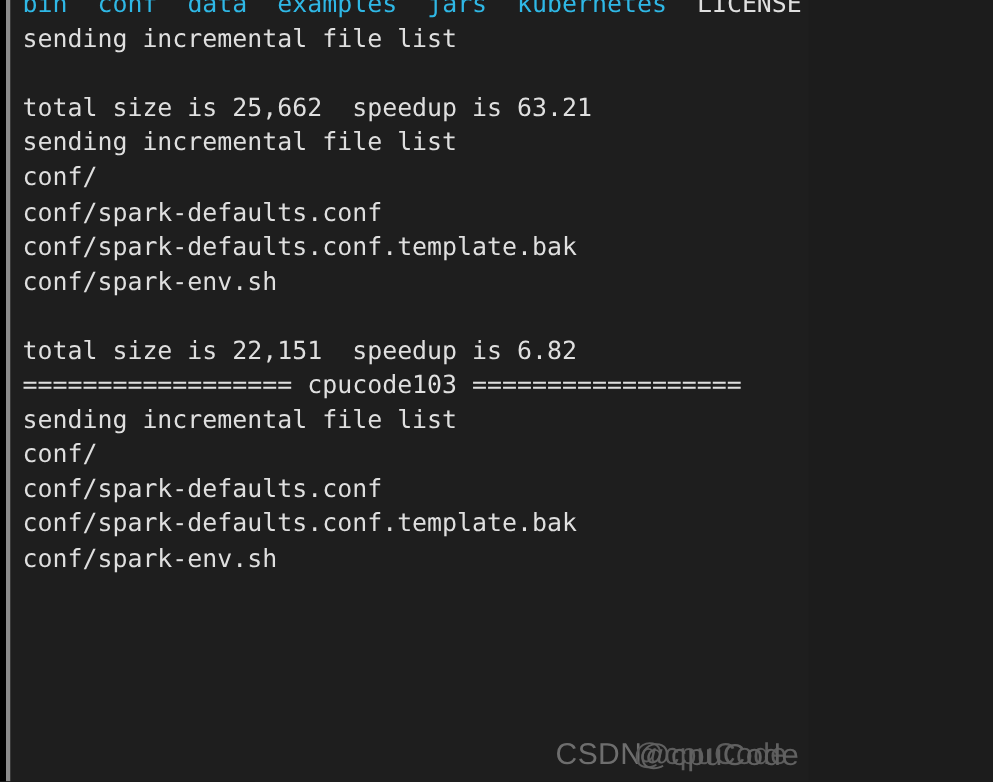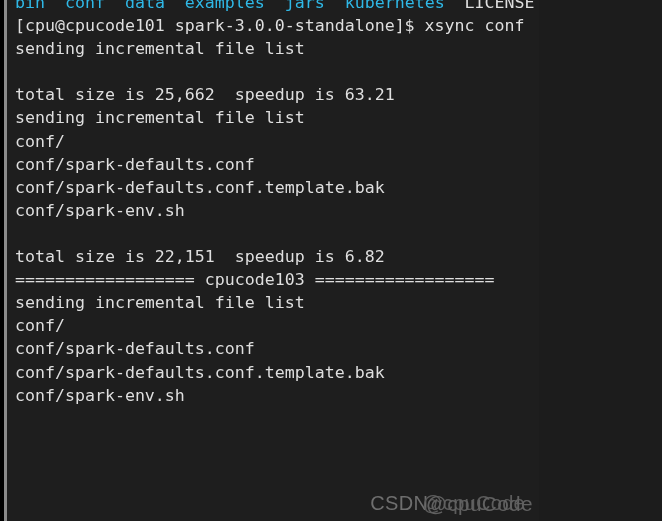--- a/index.html
+++ b/index.html
@@ -81,21 +81,20 @@
 <div id="terminal-window">
 
   <div id="gutter-black"></div>
   <div id="gutter-line"></div>
   <div id="gutter-gap"></div>
 
   <div id="screen">
 
     <div class="line"><span class="c-cyan">bin</span><span class="c-cyan">  conf</span><span class="c-cyan">  data</span><span class="c-cyan">  examples</span><span class="c-cyan">  jars</span><span class="c-cyan">  kubernetes</span><span class="c-white">  LICENSE</span><span class="c-cyan">  licenses</span></div>
 
-    <div class="line c-white">[cpu@cpucode101 spark-3.0.0-standalone]$ xsync conf</div>
     <div class="line c-white">sending incremental file list</div>
     <div class="line c-white"></div>
     <div class="line c-white">total size is 25,662  speedup is 63.21</div>
     <div class="line c-white">sending incremental file list</div>
     <div class="line c-white">conf/</div>
     <div class="line c-white">conf/spark-defaults.conf</div>
     <div class="line c-white">conf/spark-defaults.conf.template.bak</div>
     <div class="line c-white">conf/spark-env.sh</div>
     <div class="line c-white"></div>
     <div class="line c-white">total size is 22,151  speedup is 6.82</div>

